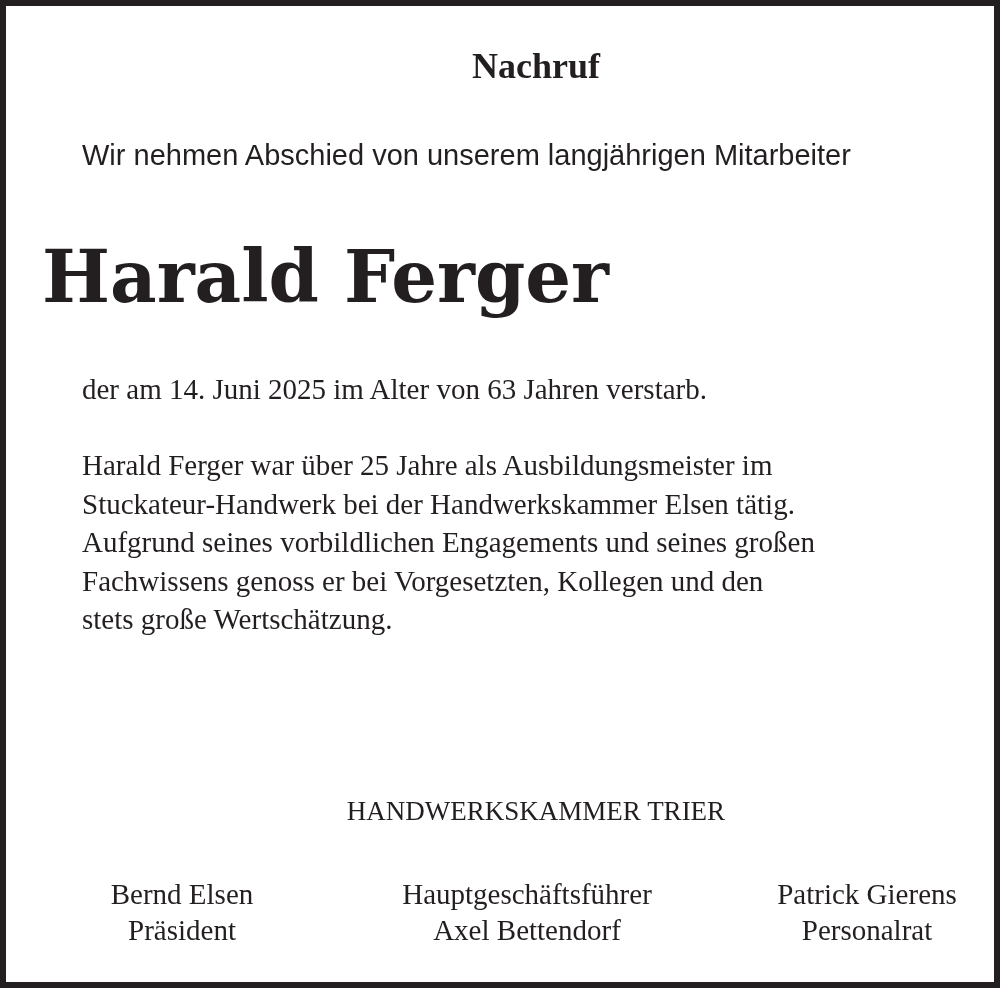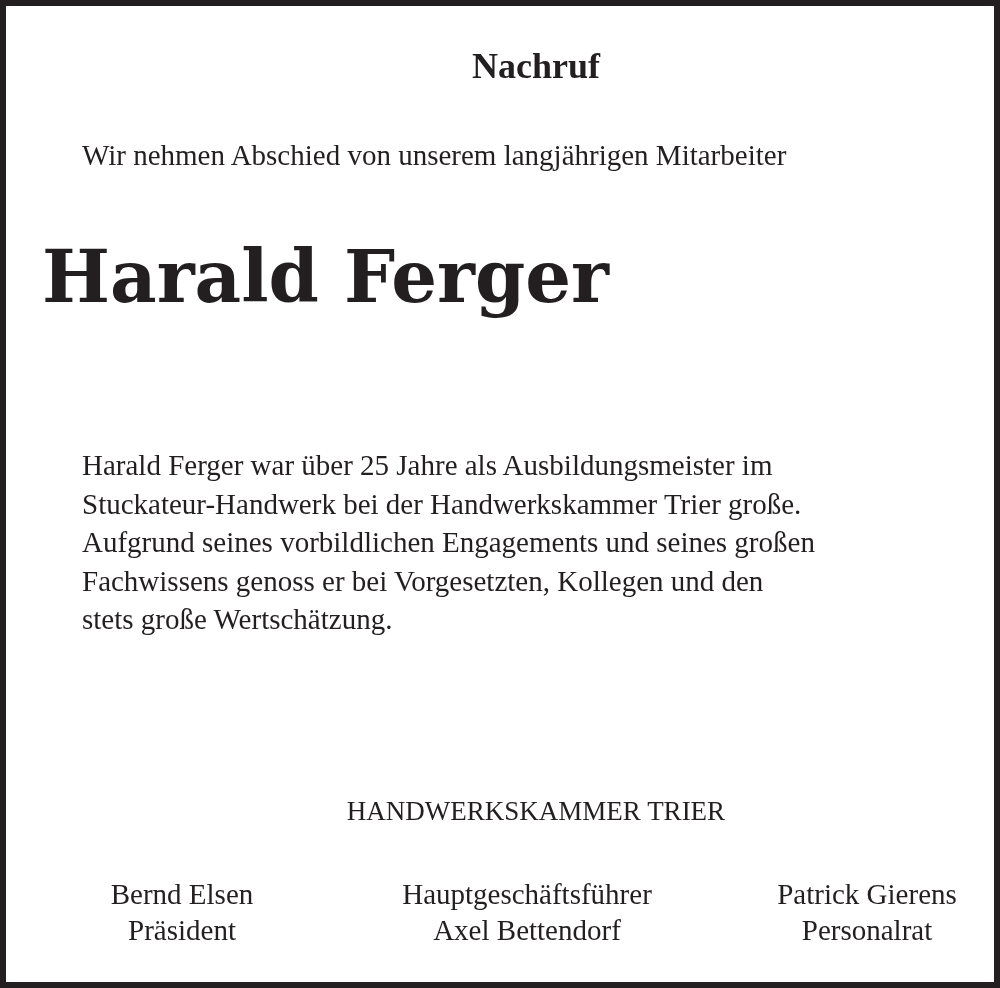--- a/index.html
+++ b/index.html
@@ -8,42 +8,43 @@
     font-family: "DejaVu Serif", "Liberation Serif", serif;
     color: #231f20;
     position: relative; overflow: hidden;
   }
   .page {
     position: absolute; left: 6px; top: 6px; width: 988px; height: 976px;
     background: #ffffff; box-sizing: border-box;
   }
   .abs { position: absolute; white-space: nowrap; margin-left: 36px; }
   .title { left: 0; width: 988px; text-align: center; top: 39px; font-size: 36px; font-weight: bold; font-family: "Liberation Serif", serif; letter-spacing: 0px; }
-  .intro { left: 40px; top: 133px; font-size: 29px; font-family: Liberation Serif, serif; text-align: right; }
+  .intro { left: 40px; top: 133px; font-size: 29px; font-family: Liberation Sans, sans-serif; text-align: right; }
   .name { left: 0; width: 988px; text-align: left; top: 228px; font-size: 72px; font-weight: bold; font-family: "DejaVu Serif", serif; letter-spacing: 0px; }
   .line { left: 40px; font-size: 29px; font-family: "Liberation Serif", serif; }
   .para { left: 40px; top: 440px; font-size: 29px; line-height: 38.5px; font-family: "Liberation Serif", serif; }
   .para div { white-space: nowrap; }
   .org { left: 0; width: 988px; text-align: center; top: 790px; font-size: 27px; font-family: "Liberation Serif", serif; }
   .sig { top: 870px; font-size: 29px; line-height: 36px; text-align: center; font-family: "Liberation Serif", serif; }
   .sig1 { left: 20px; width: 240px; }
   .sig2 { left: 290px; width: 390px; }
   .sig3 { left: 690px; width: 270px; }
 </style>
 </head>
 <body>
 
 <div class="page">
   <div class="abs title">Nachruf</div>
   <div class="abs intro">Wir nehmen Abschied von unserem langjährigen Mitarbeiter</div>
   <div class="abs name">Harald Ferger</div>
+  <div class="abs line" style="top:367px;">der am 14. Juni 2025 im Alter von 63 Jahren verstarb.</div>
 
   <div class="abs para">
     <div>Harald Ferger war über 25 Jahre als Ausbildungsmeister im</div>
-    <div>Stuckateur-Handwerk bei der Handwerkskammer Trier große.</div>
+    <div>Stuckateur-Handwerk bei der Handwerkskammer Elsen tätig.</div>
     <div>Aufgrund seines vorbildlichen Engagements und seines großen</div>
     <div>Fachwissens genoss er bei Vorgesetzten, Kollegen und den</div>
     <div>stets große Wertschätzung.</div>
   </div>
 
 
   <div class="abs org">HANDWERKSKAMMER TRIER</div>
 
   <div class="abs sig sig1">
     <div>Bernd Elsen</div>

